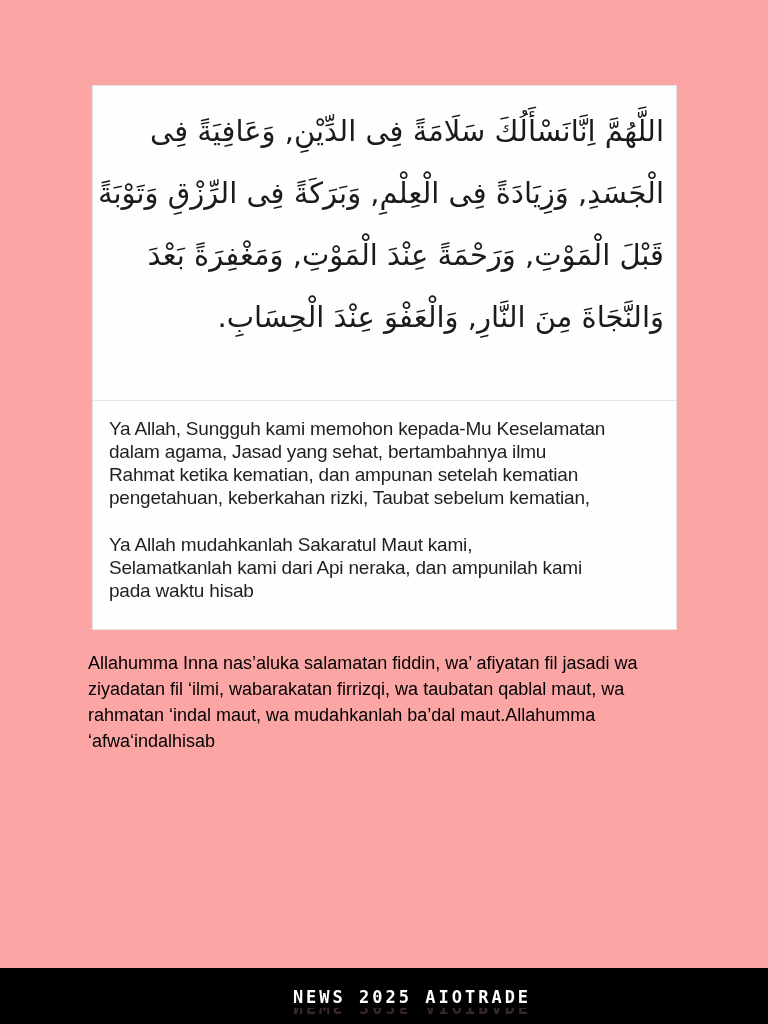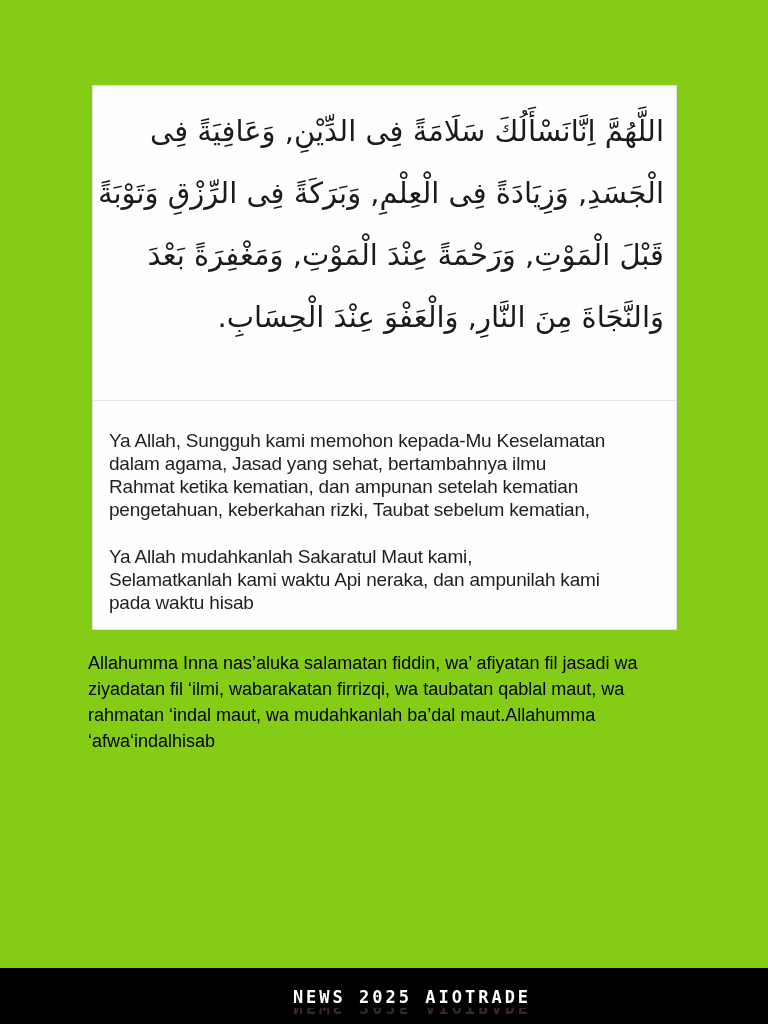--- a/index.html
+++ b/index.html
@@ -5,21 +5,21 @@
   html, body { margin: 0; padding: 0; }
   body {
     width: 768px; height: 1024px;
     background: #ffffff;
     font-family: "Liberation Sans", sans-serif;
     overflow: hidden;
   }
   .page {
     position: relative;
     width: 768px; height: 1024px;
-    background: #84cc16;
+    background: #fca5a5;
   }
 
   
   .scan-card {
     position: absolute;
     left: 92px; top: 85px;
     width: 585px; height: 545px;
     background: #fefefe;
     border: 1px solid #e2e2e2;
     box-sizing: border-box;
@@ -46,21 +46,21 @@
     margin: 0;
   }
   .indo-block {
     padding: 16px 10px 0 16px;
     font-family: "Liberation Sans", sans-serif;
     font-size: 19px;
     line-height: 23px;
     color: #1f1f1f;
     letter-spacing: -0.2px;
   }
-  .indo-para { margin: 12px 0 24px 0; }
+  .indo-para { margin: 0 0 24px 0; }
   .indo-line { white-space: nowrap; }
 
   
   .translit-block {
     position: absolute;
     left: 88px; top: 650px;
     width: 610px;
     font-family: Liberation Sans, sans-serif;
     font-size: 18px;
     line-height: 26px;
@@ -117,21 +117,21 @@
 
     <div class="indo-block" lang="id">
       <div class="indo-para">
         <div class="indo-line">Ya Allah, Sungguh kami memohon kepada-Mu Keselamatan</div>
         <div class="indo-line">dalam agama, Jasad yang sehat, bertambahnya ilmu</div>
         <div class="indo-line">Rahmat ketika kematian, dan ampunan setelah kematian</div>
         <div class="indo-line">pengetahuan, keberkahan rizki, Taubat sebelum kematian,</div>
       </div>
       <div class="indo-para">
         <div class="indo-line">Ya Allah mudahkanlah Sakaratul Maut kami,</div>
-        <div class="indo-line">Selamatkanlah kami waktu Api neraka, dan ampunilah kami</div>
+        <div class="indo-line">Selamatkanlah kami dari Api neraka, dan ampunilah kami</div>
         <div class="indo-line">pada waktu hisab</div>
       </div>
     </div>
 
   </div>
 
   <div class="translit-block">
     <div class="translit-line">Allahumma Inna nas’aluka salamatan fiddin, wa’ afiyatan fil jasadi wa</div>
     <div class="translit-line">ziyadatan fil ‘ilmi, wabarakatan firrizqi, wa taubatan qablal maut, wa</div>
     <div class="translit-line">rahmatan ‘indal maut, wa mudahkanlah ba’dal maut.Allahumma</div>

